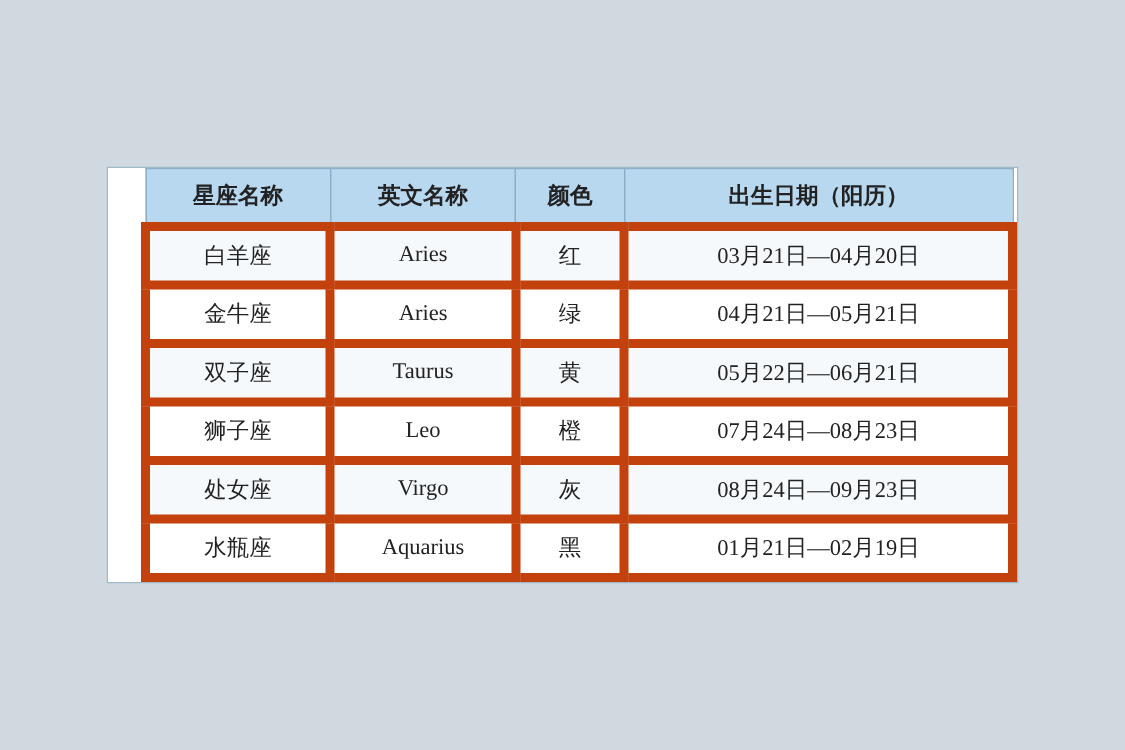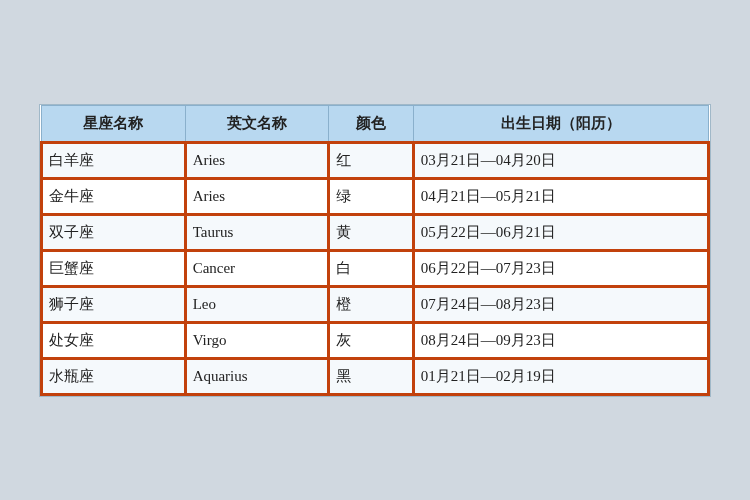--- a/index.html
+++ b/index.html
@@ -9,39 +9,40 @@
       background-color: #d0d8e0;
       display: flex;
       align-items: center;
       justify-content: center;
       font-family: "SimSun", "宋体", serif;
       font-size: 15px;
     }
     .table-wrapper {
       background: #fff;
       border: 1px solid #a0b8c8;
-      width: 672px;
+      width: 608px;
+      padding-left: 22px;
     }
     table {
       width: 100%;
       border-collapse: collapse;
     }
     thead tr th {
       background-color: #b8d8f0;
       color: #222;
       padding: 8px 6px;
       text-align: center;
       border: 1px solid #8ab0cc;
       font-weight: bold;
       font-size: 15px;
     }
     tbody tr td {
       padding: 7px 6px;
-      text-align: left;
-      border: 3px solid #c2410c;
+      text-align: center;
+      border: 6px solid #c2410c;
       color: #222;
       font-size: 15px;
     }
     tbody tr:nth-child(odd) {
       background-color: #f5f9fc;
     }
     tbody tr:nth-child(even) {
       background-color: #ffffff;
     }
   </style>
@@ -71,26 +72,20 @@
           <td>绿</td>
           <td>04月21日—05月21日</td>
         </tr>
         <tr>
           <td>双子座</td>
           <td>Taurus</td>
           <td>黄</td>
           <td>05月22日—06月21日</td>
         </tr>
         <tr>
-          <td>巨蟹座</td>
-          <td>Cancer</td>
-          <td>白</td>
-          <td>06月22日—07月23日</td>
-        </tr>
-        <tr>
           <td>狮子座</td>
           <td>Leo</td>
           <td>橙</td>
           <td>07月24日—08月23日</td>
         </tr>
         <tr>
           <td>处女座</td>
           <td>Virgo</td>
           <td>灰</td>
           <td>08月24日—09月23日</td>

